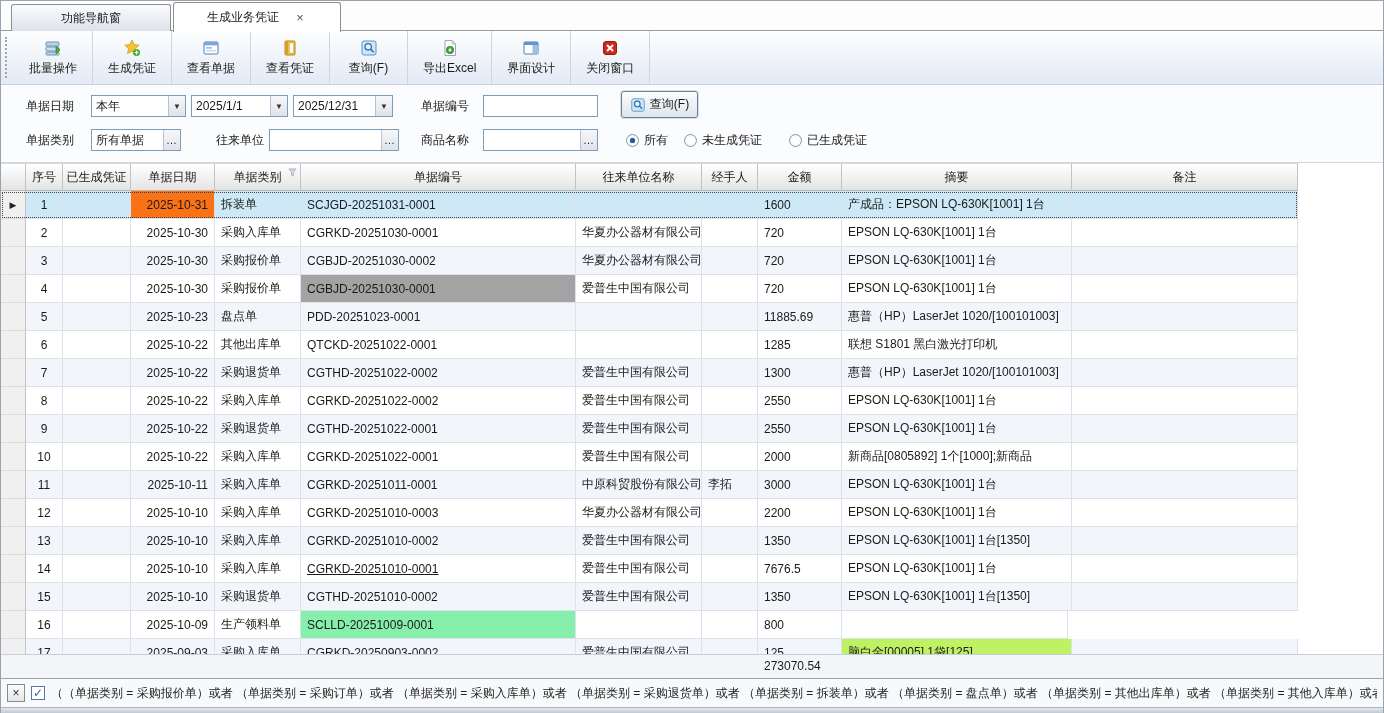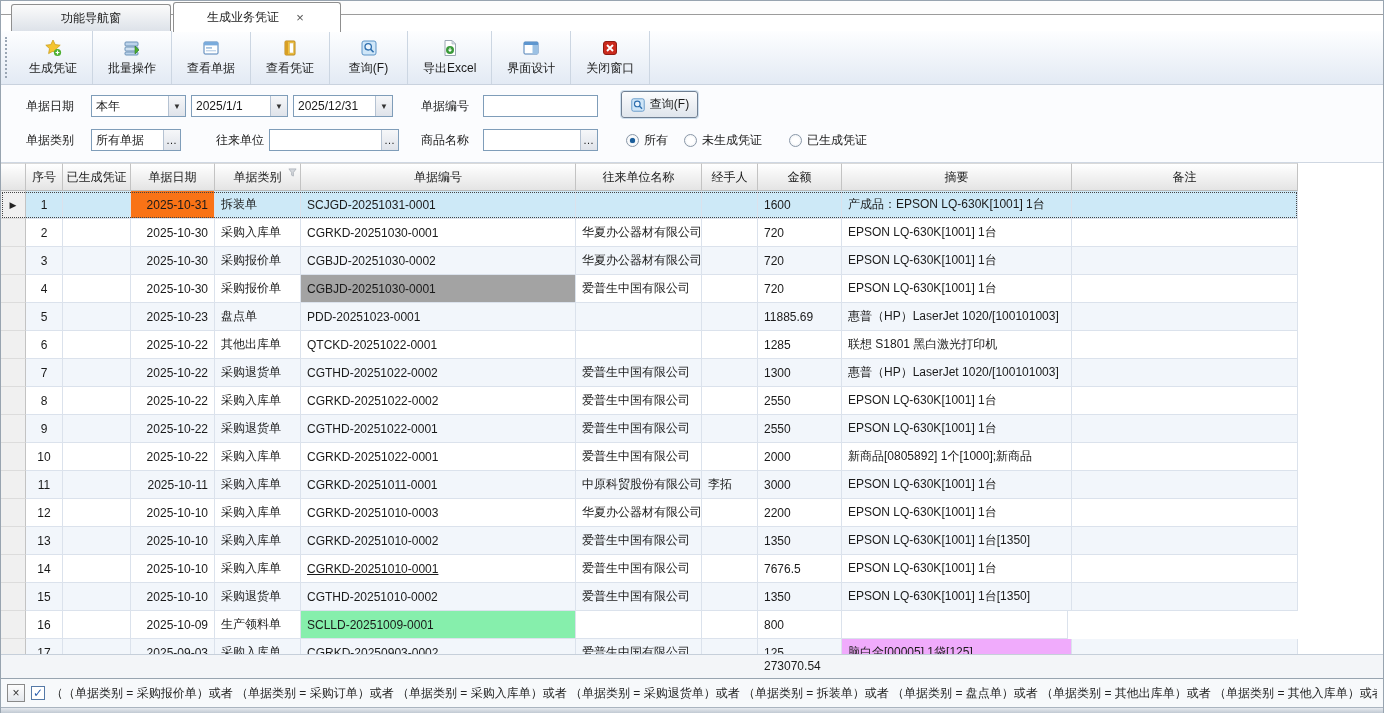--- a/index.html
+++ b/index.html
@@ -1,21 +1,21 @@
 <!DOCTYPE html>
 <html><head>
 <meta charset="utf-8">
 <style>
   * { margin:0; padding:0; box-sizing:border-box; }
   html,body { width:1384px; height:713px; overflow:hidden; }
   body { font-family:"Liberation Sans","DejaVu Sans",sans-serif; font-size:12px; color:#1a1a1a; background:#fff; }
   #app { position:relative; width:1384px; height:713px; background:#fff; border:1px solid #98a4b0; }
 
   
-  .tabbar { position:absolute; left:0; top:0; width:100%; height:14px; background:#fdfdfd; border-bottom:1px solid #9c9c9c; }
+  .tabbar { position:absolute; left:0; top:0; width:100%; height:30px; background:#fdfdfd; border-bottom:1px solid #9c9c9c; }
   .tab { position:absolute; top:3px; height:27px; display:flex; align-items:center; justify-content:center; gap:14px;
          border:1px solid #8f8f8f; border-bottom:none; border-radius:3px 3px 0 0; cursor:default; }
   .tab.inactive { left:10px; width:160px; background:linear-gradient(#fbfbfb,#dde2e9); }
   .tab.active { left:172px; width:168px; top:1px; height:30px; background:#fff; z-index:3; }
   .tab-close { color:#555; font-size:13px; width:14px; text-align:center; line-height:14px; }
 
   
   .toolbar { position:absolute; left:0; top:30px; width:100%; height:54px;
              background:linear-gradient(#fdfeff,#e3eaf4); border-bottom:1px solid #c9d2de; display:flex; align-items:stretch; }
   .grip { width:9px; margin:6px 0; border-left:2px dotted #9aa6b4; margin-left:4px; }
@@ -82,38 +82,38 @@
       <span class="tab-close">×</span>
     </div>
   </div>
 
   <div class="toolbar">
     <div class="grip"></div>
 
     <div class="tbtn">
       <span class="ticon">
         <svg width="18" height="18" viewBox="0 0 18 18">
-            <path d="M9 1l2.2 4.6 5 .6-3.7 3.4.9 5L9 12.2 4.6 14.6l.9-5L1.8 6.2l5-.6z" fill="#f4c430" stroke="#caa020" stroke-width=".8"></path>
-            <circle cx="13.5" cy="13.5" r="3.6" fill="#4caf2f"></circle>
-            <path d="M13.5 11.6v3.8M11.6 13.5h3.8" stroke="#fff" stroke-width="1.2"></path>
-          </svg>
-      </span>
-      <span class="tlabel">生成凭证</span>
-    </div>
-
-    <div class="tbtn">
-      <span class="ticon">
-        <svg width="18" height="18" viewBox="0 0 18 18">
             <rect x="2" y="3" width="13" height="4" rx="1" fill="#bcd3ea" stroke="#6d93b8"></rect>
             <rect x="2" y="8" width="13" height="4" rx="1" fill="#cfe0f0" stroke="#6d93b8"></rect>
             <rect x="2" y="13" width="13" height="3" rx="1" fill="#bcd3ea" stroke="#6d93b8"></rect>
             <path d="M12 7l4 4-4 4z" fill="#4caf2f" stroke="#2e7d1e" stroke-width=".6"></path>
           </svg>
       </span>
       <span class="tlabel">批量操作</span>
+    </div>
+
+    <div class="tbtn">
+      <span class="ticon">
+        <svg width="18" height="18" viewBox="0 0 18 18">
+            <path d="M9 1l2.2 4.6 5 .6-3.7 3.4.9 5L9 12.2 4.6 14.6l.9-5L1.8 6.2l5-.6z" fill="#f4c430" stroke="#caa020" stroke-width=".8"></path>
+            <circle cx="13.5" cy="13.5" r="3.6" fill="#4caf2f"></circle>
+            <path d="M13.5 11.6v3.8M11.6 13.5h3.8" stroke="#fff" stroke-width="1.2"></path>
+          </svg>
+      </span>
+      <span class="tlabel">生成凭证</span>
     </div>
 
     <div class="tbtn">
       <span class="ticon">
         <svg width="18" height="18" viewBox="0 0 18 18">
             <rect x="2" y="3" width="14" height="12" rx="1" fill="#fff" stroke="#4d7fb5"></rect>
             <rect x="2" y="3" width="14" height="3.4" fill="#7aabdc"></rect>
             <rect x="4" y="8.2" width="6" height="1.4" fill="#8fb4d8"></rect>
             <rect x="4" y="11" width="10" height="1.4" fill="#c3d6ea"></rect>
           </svg>
@@ -483,21 +483,21 @@
         <div class="g-row">
           <div class="rowsel"></div>
           <div class="gc" style="width: 37px; background: rgb(242, 246, 251); justify-content: center;">17</div>
           <div class="gc" style="width: 68px; background: rgb(242, 246, 251); justify-content: flex-start;"></div>
           <div class="gc" style="width: 84px; background: rgb(242, 246, 251); justify-content: flex-end;">2025-09-03</div>
           <div class="gc" style="width: 86px; background: rgb(242, 246, 251); justify-content: flex-start;">采购入库单</div>
           <div class="gc" style="width: 275px; background: rgb(242, 246, 251); justify-content: flex-start;">CGRKD-20250903-0002</div>
           <div class="gc" style="width: 126px; background: rgb(242, 246, 251); justify-content: flex-start;">爱普生中国有限公司</div>
           <div class="gc" style="width: 56px; background: rgb(242, 246, 251); justify-content: flex-start;"></div>
           <div class="gc" style="width: 84px; background: rgb(242, 246, 251); justify-content: flex-start;">125</div>
-          <div class="gc" style="width: 230px; background: #f0abfc; justify-content: flex-start; text-align: right;">脑白金[00005] 1袋[125]</div>
+          <div class="gc" style="width: 230px; background: #bef264; justify-content: flex-start; text-align: right;">脑白金[00005] 1袋[125]</div>
           <div class="gc" style="width: 226px; background: rgb(242, 246, 251); justify-content: flex-start;"></div>
         </div>
       </div>
   </div>
 
   <div class="summary">
     <span class="total">273070.54</span>
   </div>
 
   <div class="footbar">

